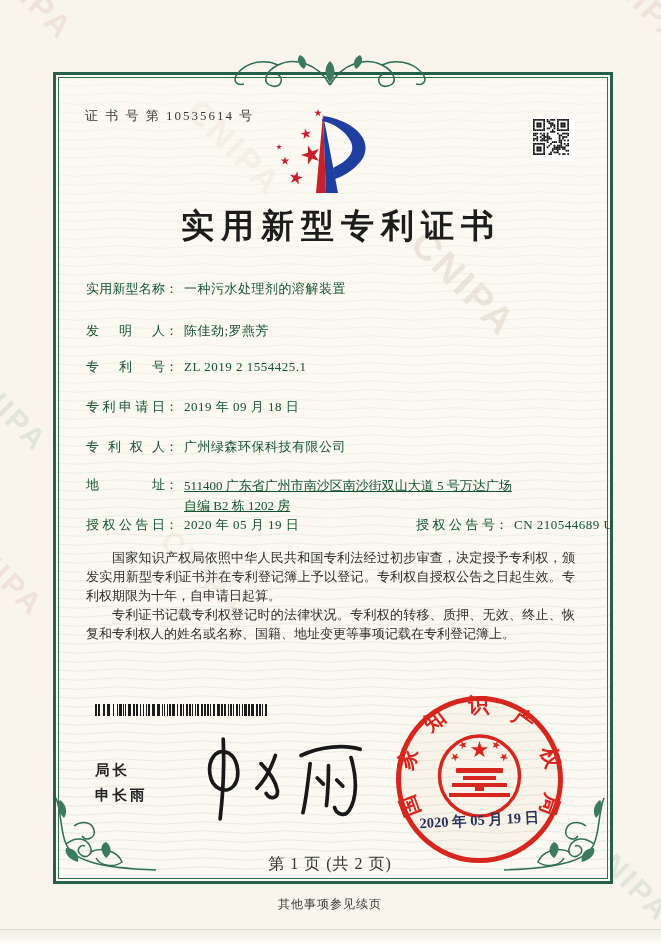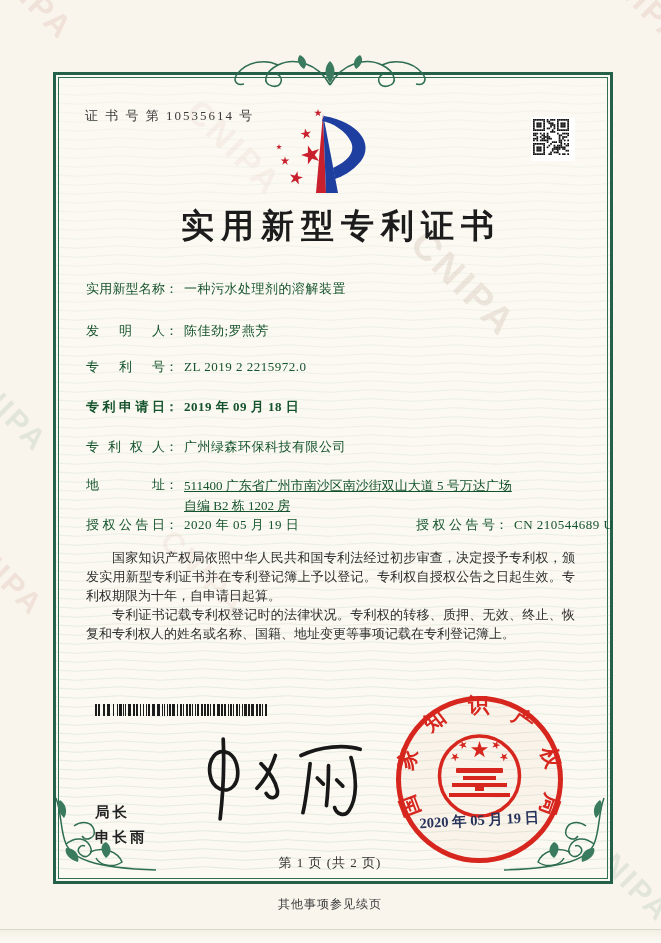--- a/index.html
+++ b/index.html
@@ -43,25 +43,25 @@
   
   .paras{position:absolute;left:86px;top:548px;width:489px;font-size:13px;
          line-height:19px;text-align:justify;color:#2e2e2e;}
   .paras p{margin:0;text-indent:2em;}
 
   
   .barcode{position:absolute;left:95px;top:704px;width:172px;height:12px;display:flex;}
   .barcode div{height:100%;}
   .signer{position:absolute;left:95px;top:758px;
           font-family:"Liberation Sans","DejaVu Sans",sans-serif;
-          font-size:14.5px;font-weight:600;color:#222;letter-spacing:3px;line-height:25px;margin-top:42px;}
+          font-size:14.5px;font-weight:600;color:#222;letter-spacing:3px;line-height:25px;}
   .signature{position:absolute;left:195px;top:733px;width:175px;height:92px;}
   .seal{position:absolute;left:392px;top:692px;width:175px;height:175px;}
   .page-ind{position:absolute;left:53px;top:854px;width:554px;text-align:center;
-            font-size:13px;letter-spacing:1px;color:#333;}
+            font-size:16px;letter-spacing:1px;color:#333;}
   .cont-note{position:absolute;left:53px;top:896px;width:554px;text-align:center;
              font-size:12px;letter-spacing:1px;color:#3a3a3a;}
 
   .page-edge{position:absolute;left:0;top:929px;width:661px;height:14px;
              background:linear-gradient(#f3efe4,#fdfcf8);border-top:1px solid #ddd8cc;}
   .ornament{position:absolute;pointer-events:none;}
 </style>
 </head>
 <body>
 
@@ -451,23 +451,23 @@
 
   <div class="title">实用新型专利证书</div>
 
   <div class="frow" style="top:280px;">
     <span class="flabel">实用新型名称</span><span class="fcolon">：</span><span class="fvalue">一种污水处理剂的溶解装置</span>
   </div>
   <div class="frow" style="top:322px;">
     <span class="flabel">发明人</span><span class="fcolon">：</span><span class="fvalue">陈佳劲;罗燕芳</span>
   </div>
   <div class="frow" style="top:358px;">
-    <span class="flabel">专利号</span><span class="fcolon">：</span><span class="fvalue">ZL 2019 2 2215972.0</span>
-  </div>
-  <div class="frow" style="top:398px;font-weight:bold;">
+    <span class="flabel">专利号</span><span class="fcolon">：</span><span class="fvalue">ZL 2019 2 1554425.1</span>
+  </div>
+  <div class="frow" style="top:398px;">
     <span class="flabel">专利申请日</span><span class="fcolon">：</span><span class="fvalue">2019 年 09 月 18 日</span>
   </div>
   <div class="frow" style="top:438px;">
     <span class="flabel">专利权人</span><span class="fcolon">：</span><span class="fvalue">广州绿森环保科技有限公司</span>
   </div>
   <div class="frow addr-row" style="top:476px;">
     <span class="flabel">地址</span>
       <span class="fcolon">：</span>
     <div class="addr-vals">
       <div>511400 广东省广州市南沙区南沙街双山大道 5 号万达广场</div>

